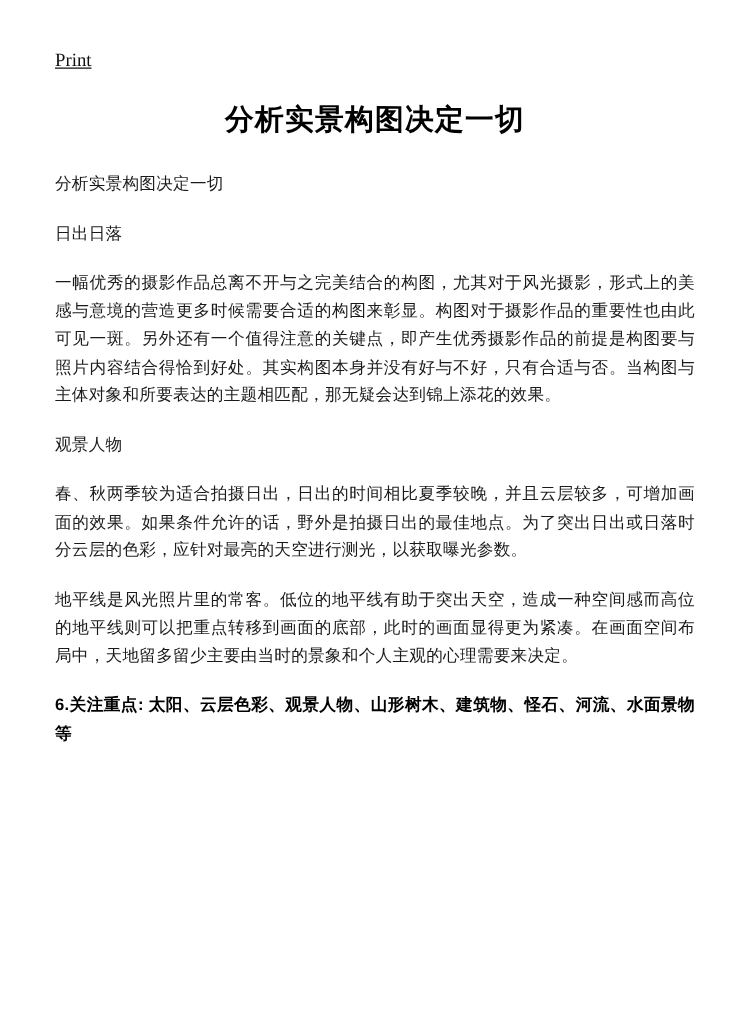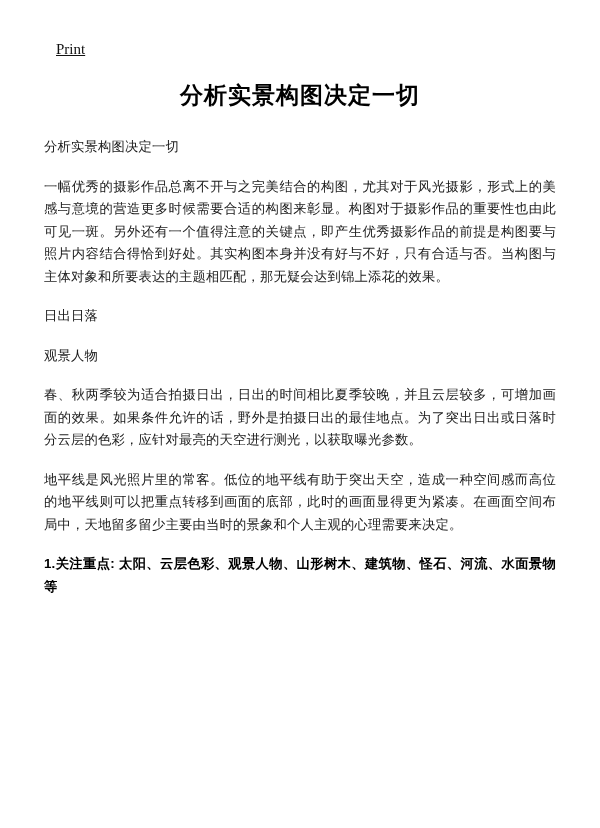--- a/index.html
+++ b/index.html
@@ -19,21 +19,21 @@
     width: 600px;
     height: 828px;
     box-sizing: border-box;
     padding: 40px 44px 10px 44px;
   }
   .print-label {
     font-family: "Liberation Serif", "DejaVu Serif", serif;
     font-size: 15px;
     line-height: 18px;
     color: #111111;
-    margin: 0 0 22px 12px;
+    margin: 0 0 22px 0;
     text-decoration: underline;
   }
   .doc-title {
     text-align: center;
     font-family: "Liberation Sans", "DejaVu Sans", sans-serif;
     font-weight: bold;
     font-size: 23px;
     line-height: 30px;
     letter-spacing: 1px;
     margin: 0 0 26px 0;
@@ -57,22 +57,22 @@
 <body>
 
 <div class="page">
 
   <div class="print-label">Print</div>
 
   <h1 class="doc-title">分析实景构图决定一切</h1>
 
   <div class="body-content">
     <p class="para">分析实景构图决定一切</p>
+    <p class="para">日出日落</p>
     <p class="para">一幅优秀的摄影作品总离不开与之完美结合的构图，尤其对于风光摄影，形式上的美感与意境的营造更多时候需要合适的构图来彰显。构图对于摄影作品的重要性也由此可见一斑。另外还有一个值得注意的关键点，即产生优秀摄影作品的前提是构图要与照片内容结合得恰到好处。其实构图本身并没有好与不好，只有合适与否。当构图与主体对象和所要表达的主题相匹配，那无疑会达到锦上添花的效果。</p>
-    <p class="para">日出日落</p>
     <p class="para">观景人物</p>
     <p class="para">春、秋两季较为适合拍摄日出，日出的时间相比夏季较晚，并且云层较多，可增加画面的效果。如果条件允许的话，野外是拍摄日出的最佳地点。为了突出日出或日落时分云层的色彩，应针对最亮的天空进行测光，以获取曝光参数。</p>
     <p class="para">地平线是风光照片里的常客。低位的地平线有助于突出天空，造成一种空间感而高位的地平线则可以把重点转移到画面的底部，此时的画面显得更为紧凑。在画面空间布局中，天地留多留少主要由当时的景象和个人主观的心理需要来决定。</p>
-    <p class="para bold">1.关注重点: 太阳、云层色彩、观景人物、山形树木、建筑物、怪石、河流、水面景物等</p>
+    <p class="para bold">6.关注重点: 太阳、云层色彩、观景人物、山形树木、建筑物、怪石、河流、水面景物等</p>
 
   </div>
 
 </div>
 
 </body></html>

